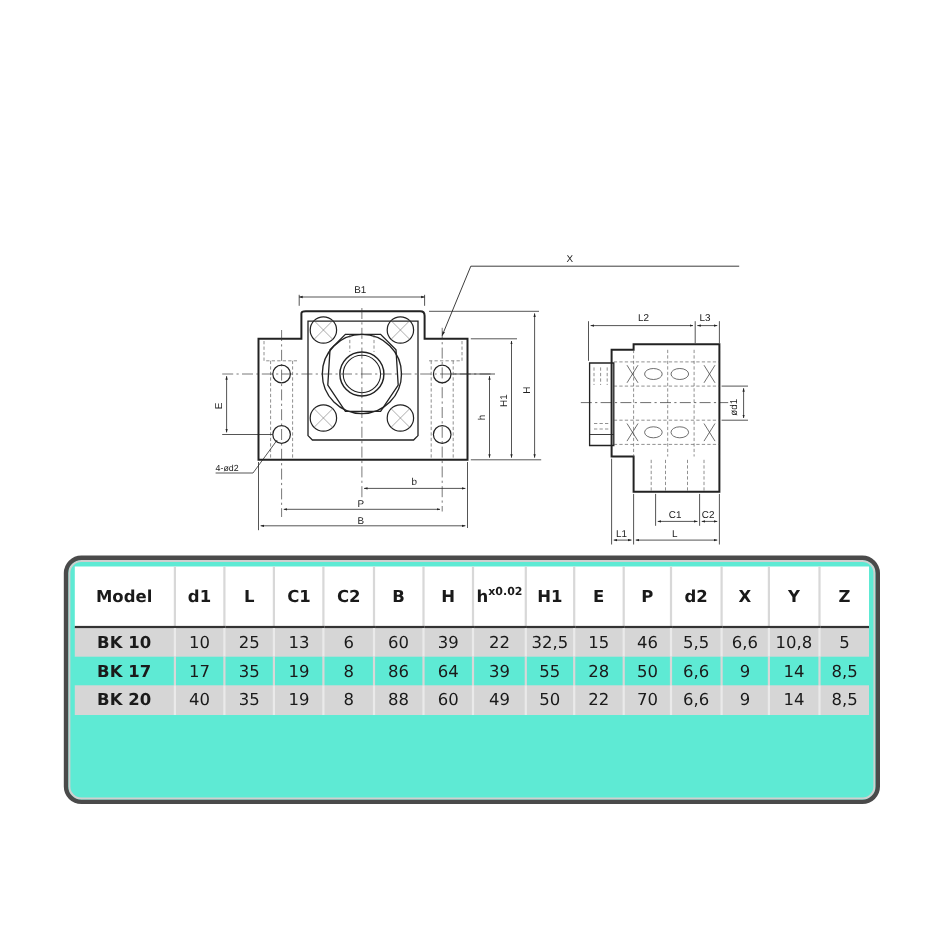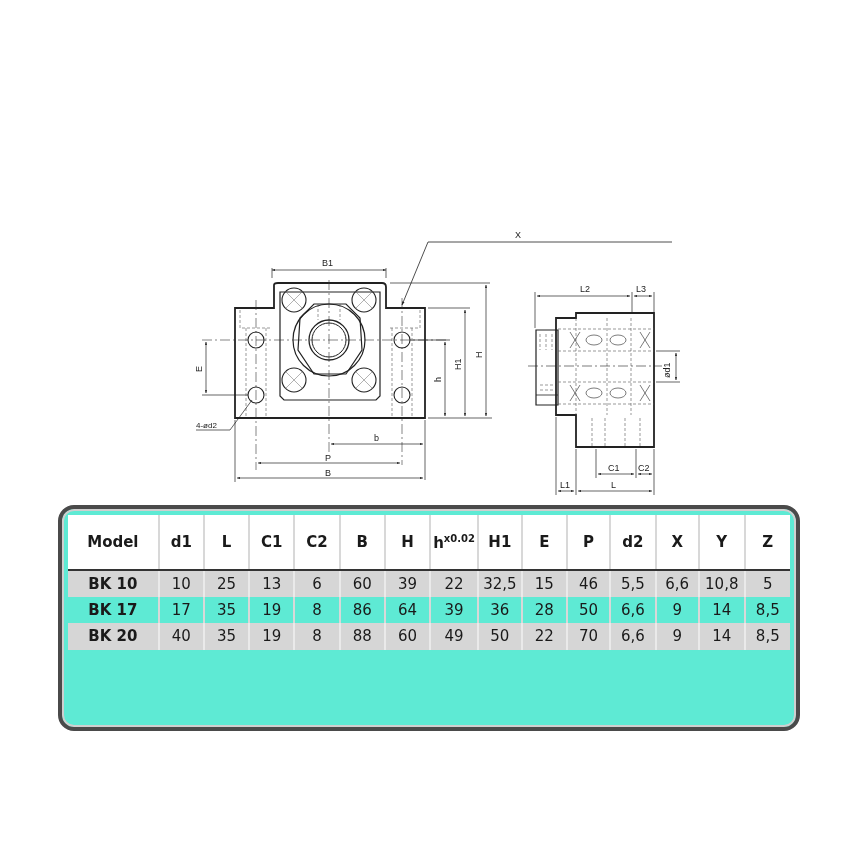--- a/index.html
+++ b/index.html
@@ -254,21 +254,21 @@
         </tr>
         <tr>
           <td class="model">BK 17</td>
           <td>17</td>
           <td>35</td>
           <td>19</td>
           <td>8</td>
           <td>86</td>
           <td>64</td>
           <td>39</td>
-          <td>36</td>
+          <td>55</td>
           <td>28</td>
           <td>50</td>
           <td>6,6</td>
           <td>9</td>
           <td>14</td>
           <td>8,5</td>
         </tr>
         <tr class="shade">
           <td class="model">BK 20</td>
           <td>40</td>

